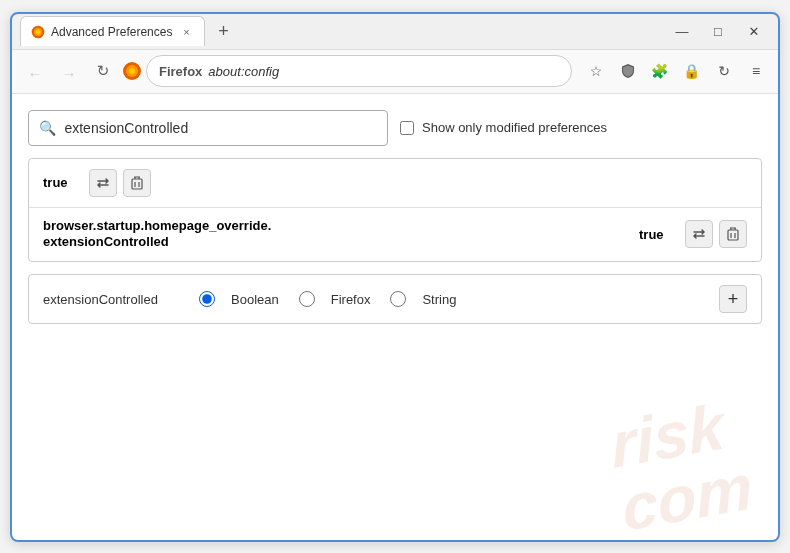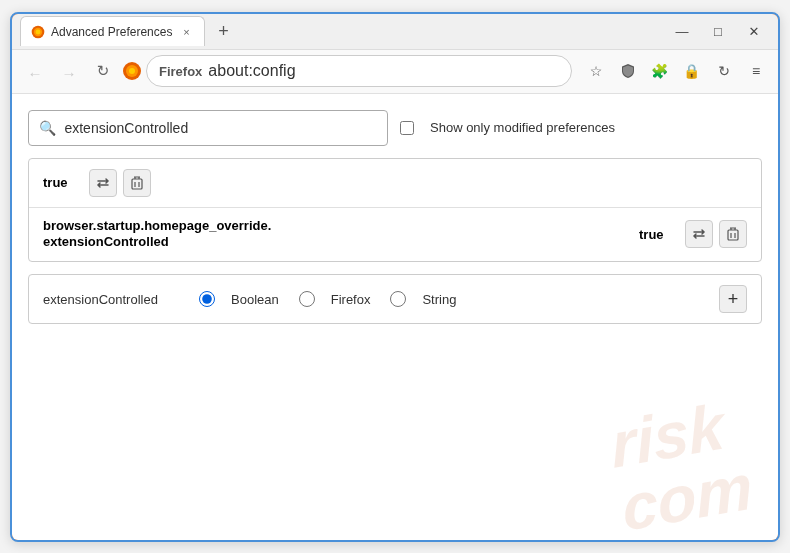--- a/index.html
+++ b/index.html
@@ -221,21 +221,21 @@
     }
 
     .search-icon {
       color: #666;
       font-size: 14px;
     }
 
     .checkbox-row {
       display: flex;
       align-items: center;
-      gap: 16px;
+      gap: 8px;
       font-size: 13px;
       color: #333;
     }
 
     .checkbox-row input[type="checkbox"] {
       width: 14px;
       height: 14px;
       accent-color: #0060df;
     }
 
@@ -379,21 +379,21 @@
     <button class="nav-btn">↻</button>
 
     <svg class="ff-icon" viewBox="0 0 20 20">
       <circle cx="10" cy="10" r="9" fill="#e66000"></circle>
       <circle cx="10" cy="10" r="6" fill="#ff9500"></circle>
       <circle cx="10" cy="10" r="3" fill="#ffcc00"></circle>
     </svg>
 
     <div class="address-bar">
       <span style="font-size:13px;color:#555;font-weight:bold;">Firefox</span>
-      <span style="font-size:16px;color:#333;">about:config</span>
+      <span style="font-size:13px;color:#333;font-style:italic;">about:config</span>
     </div>
 
     <div class="toolbar-icons">
       <button class="toolbar-icon-btn">☆</button>
       <button class="toolbar-icon-btn">
         <svg width="16" height="16" viewBox="0 0 16 16">
           <path d="M8 1L2 3.5v4.5c0 3.5 2.5 6 6 7 3.5-1 6-3.5 6-7V3.5L8 1z" fill="#5a5a5a" stroke="none"></path>
           <path d="M8 2.5L3 4.5v3.5c0 2.8 2 4.8 5 5.7 3-0.9 5-2.9 5-5.7V4.5L8 2.5z" fill="#fff" opacity="0.3"></path>
         </svg>
       </button>

